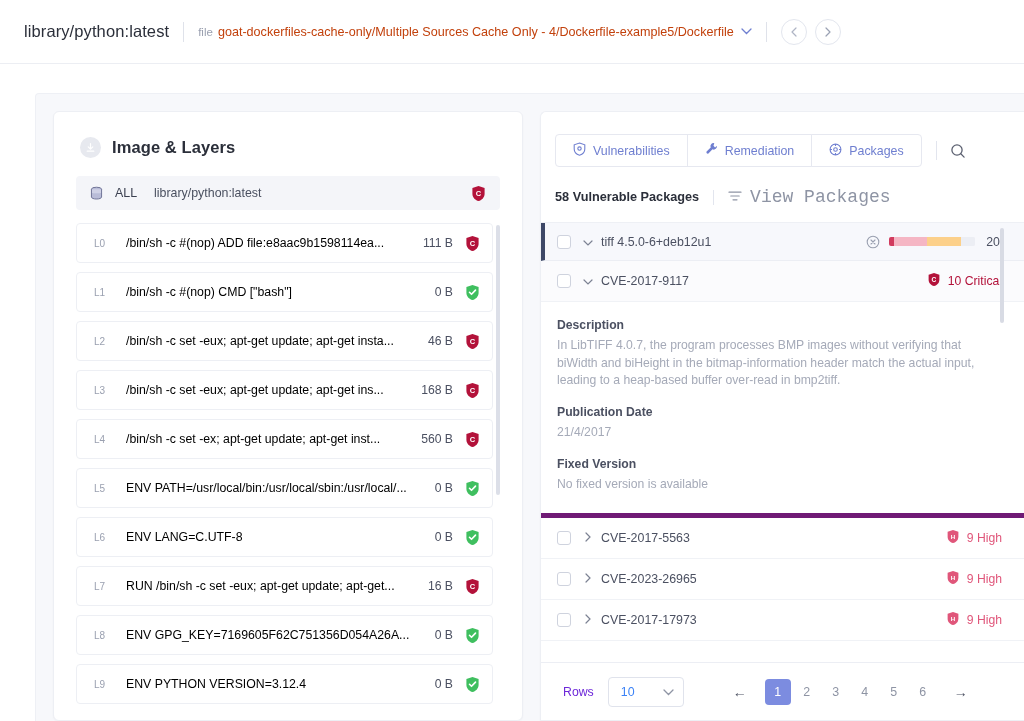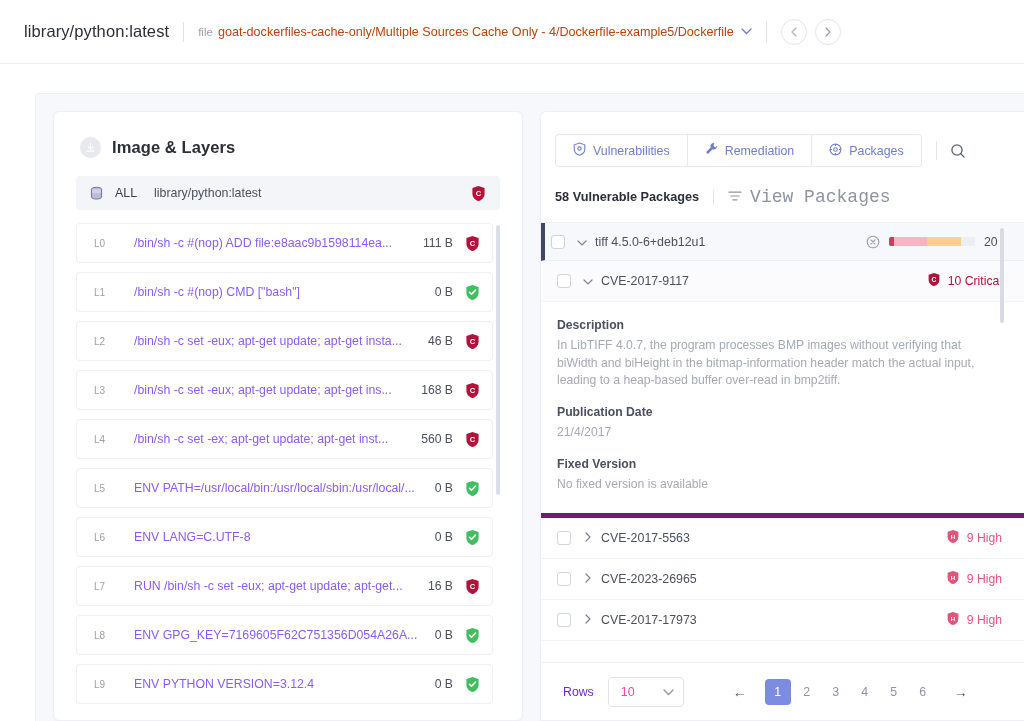--- a/index.html
+++ b/index.html
@@ -138,24 +138,23 @@
     margin-bottom: 9px;
     background: #fff;
     cursor: pointer;
   }
   .layer-id {
     width: 32px; flex: 0 0 32px;
     font-size: 10px; color: #9aa0b0;
   }
   .layer-cmd {
     flex: 1 1 auto;
-    font-size: 12.3px; color: #8b5cf6;
+    font-size: 12.3px; color: #000000;
     white-space: nowrap; overflow: hidden; text-overflow: ellipsis;
     padding-right: 10px;
-    margin-left: 8px;
   }
   .layer-size {
     font-size: 12.2px; color: #4b5061;
     margin-right: 12px; white-space: nowrap;
   }
   .shield { width: 15px; height: 17px; flex: 0 0 15px; }
 
   .lscrollbar {
     position: absolute; right: 0; top: 2px;
     width: 4px; height: 270px;
@@ -218,21 +217,22 @@
     width: 4px; height: 95px;
     background: #d8dbe4; border-radius: 2px;
   }
 
   .pkg-row {
     display: flex; align-items: center;
     height: 38px;
     background: #f7f8fc;
     border-left: 4px solid #3e4867;
     border-bottom: 1px solid #eceef4;
-    padding: 0 22px 0 6px;
+    padding: 0 22px 0 12px;
+    text-align: center;
   }
   .cve-row {
     display: flex; align-items: center;
     height: 41px;
     background: #fff;
     border-bottom: 1px solid #f0f2f6;
     padding: 0 22px 0 16px;
   }
   .cve-row.head { background: #fbfbfd; }
   .cbox {
@@ -279,21 +279,21 @@
     padding-left: 22px;
     gap: 14px;
     flex: 0 0 58px;
   }
   .rows-label { font-size: 12.3px; color: #6d28d9; }
   .rows-select {
     width: 76px; height: 30px;
     border: 1px solid #e0e3ec; border-radius: 4px;
     display: flex; align-items: center; justify-content: space-between;
     padding: 0 9px 0 12px;
-    font-size: 12.4px; color: #ec4899;
+    font-size: 12.4px; color: #3b82f6;
     background: #fff; cursor: pointer;
   }
   .pages { display: flex; align-items: center; gap: 3px; margin-left: 20px; }
   .pbtn {
     min-width: 26px; height: 26px; border-radius: 4px;
     display: flex; align-items: center; justify-content: center;
     font-size: 12.4px; color: #8e94a4; cursor: pointer;
     padding: 0 6px;
   }
   .pbtn.arrow { color: #4b5061; font-size: 14px; margin: 0 9px; }

